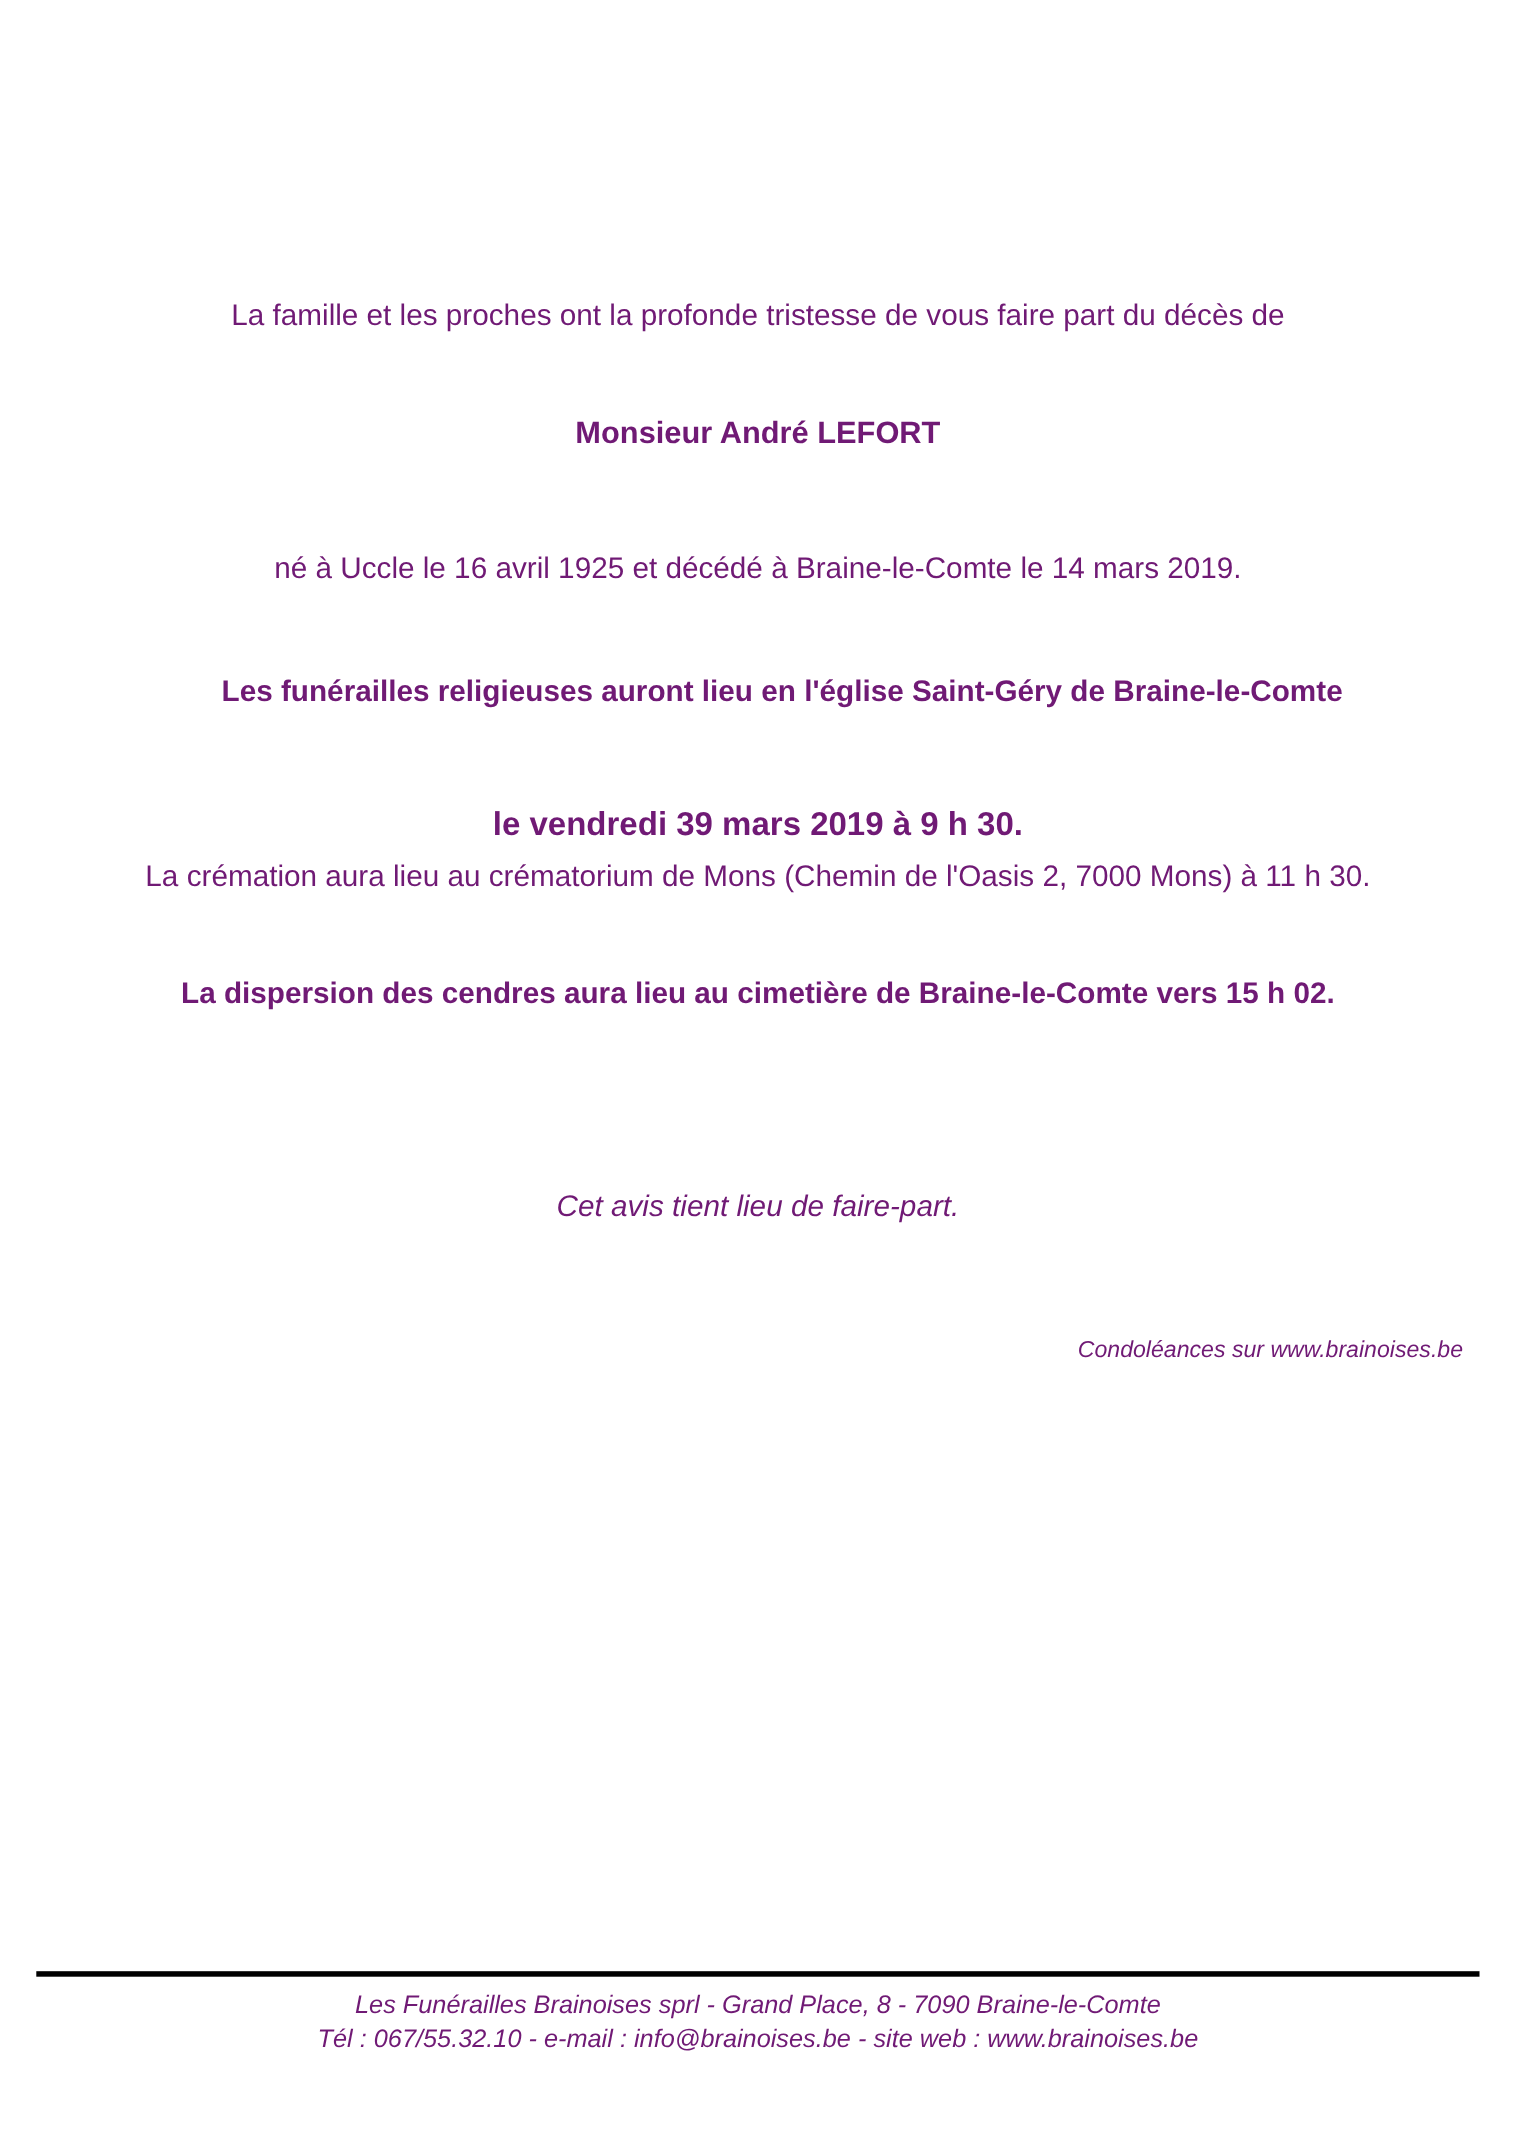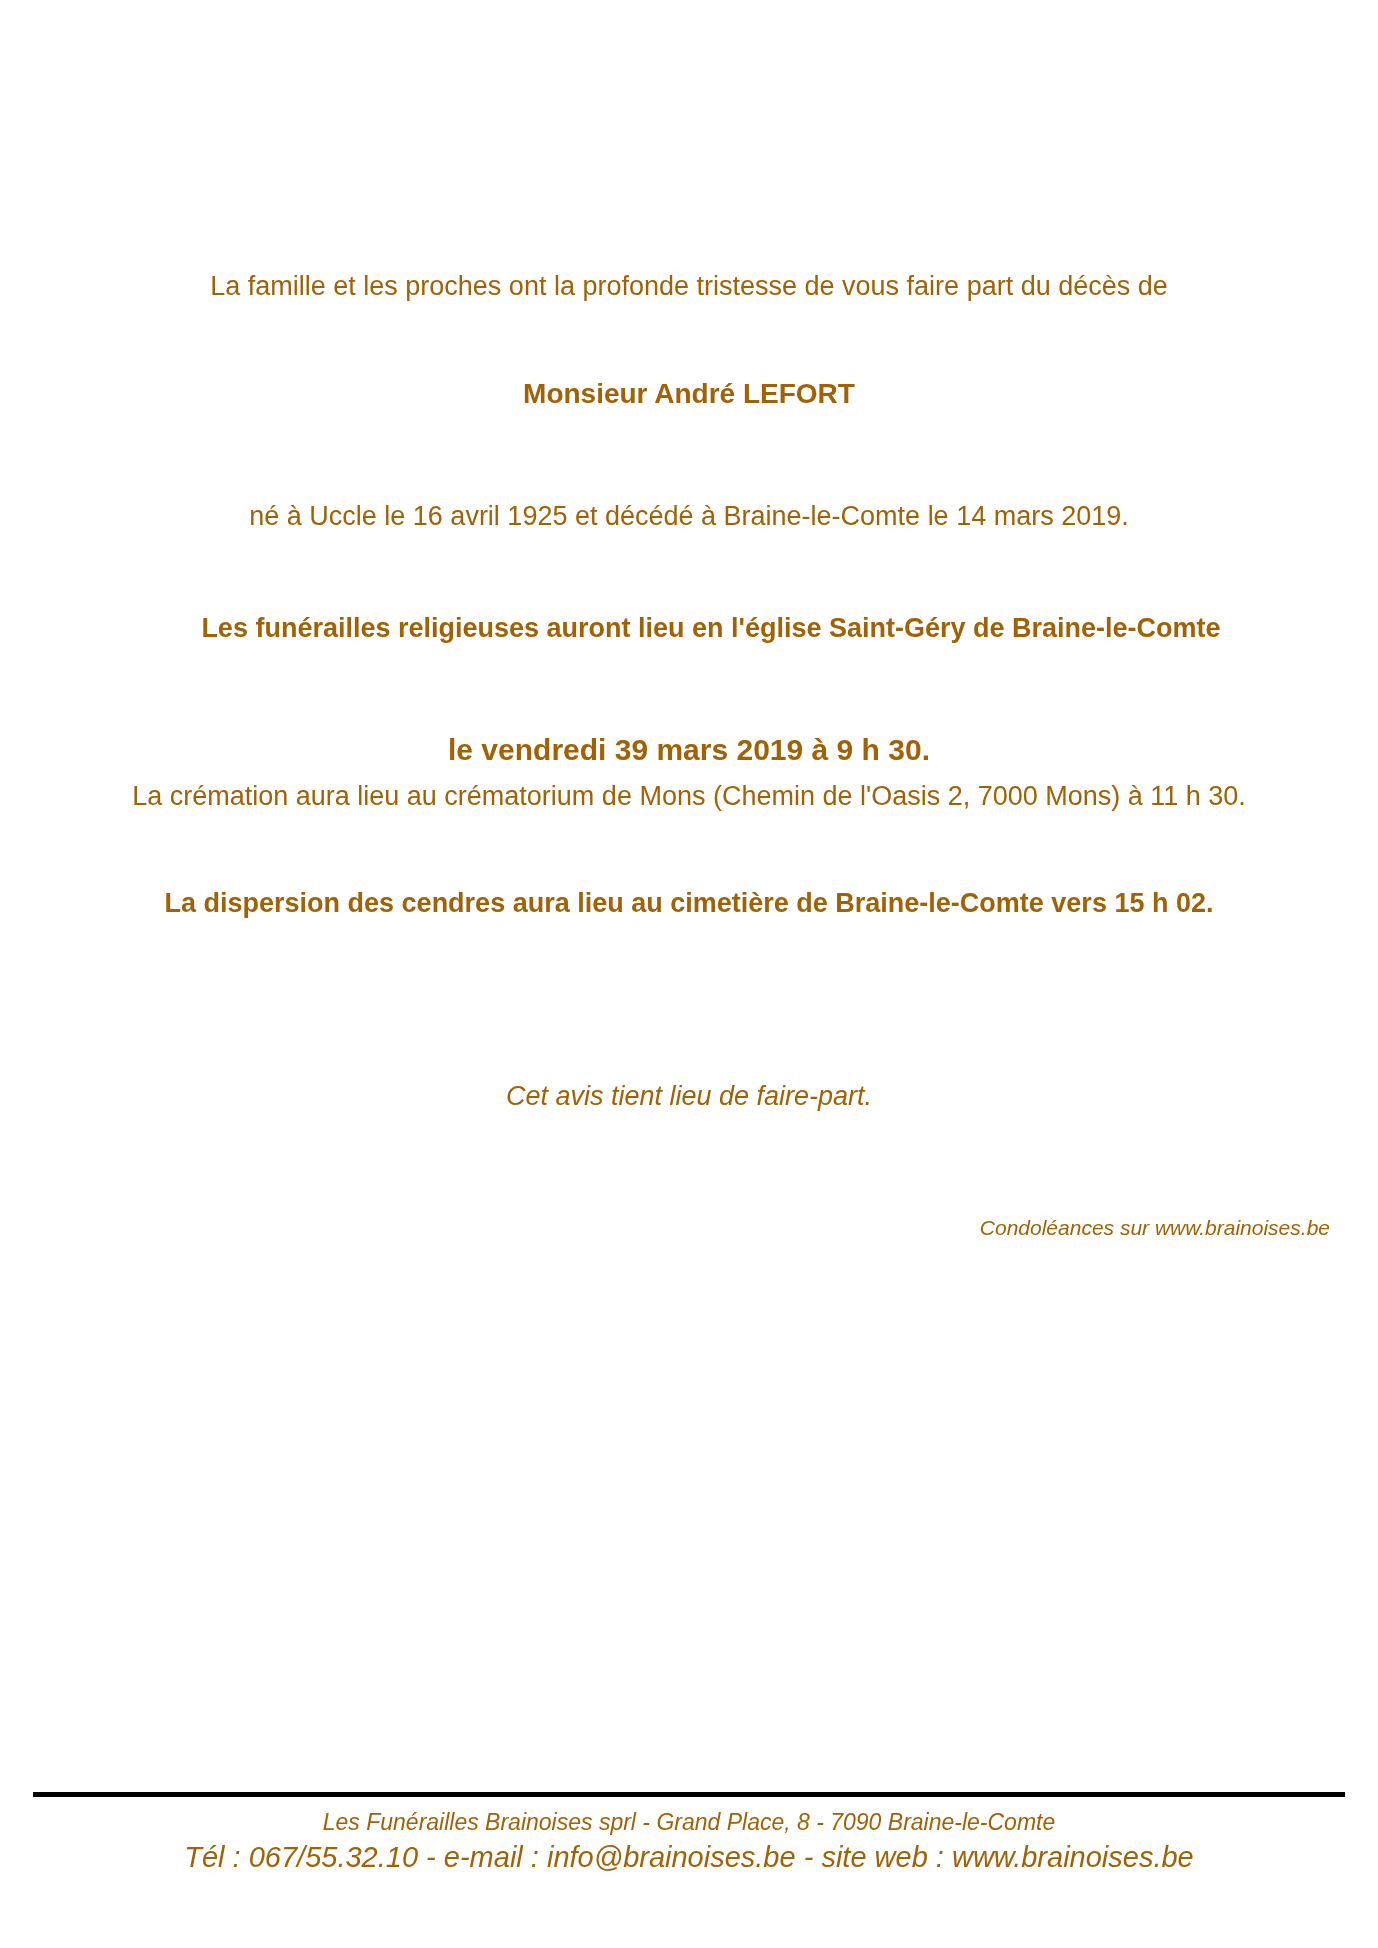--- a/index.html
+++ b/index.html
@@ -6,21 +6,21 @@
     margin: 0;
     padding: 0;
     background: #ffffff;
   }
   .page {
     position: relative;
     width: 1378px;
     height: 1948px;
     background: #ffffff;
     font-family: "Liberation Sans", sans-serif;
-    color: #a16207;
+    color: #701a75;
     overflow: hidden;
   }
   .line {
     position: absolute;
     left: 0;
     right: 0;
     text-align: center;
     font-size: 27px;
     line-height: 1.25;
     white-space: nowrap;
@@ -50,21 +50,21 @@
     height: 5px;
     background: #000000;
   }
   .footer-line1 {
     top: 1808px;
     font-size: 23px;
     font-style: italic;
   }
   .footer-line2 {
     top: 1839px;
-    font-size: 29px;
+    font-size: 23px;
     font-style: italic;
   }
 </style>
 </head>
 <body>
 
 <div class="page">
 
   <div class="line intro">La famille et les proches ont la profonde tristesse de vous faire part du décès de</div>
 

